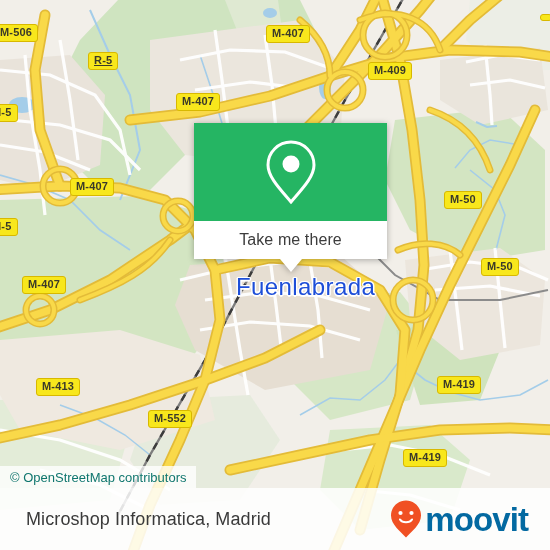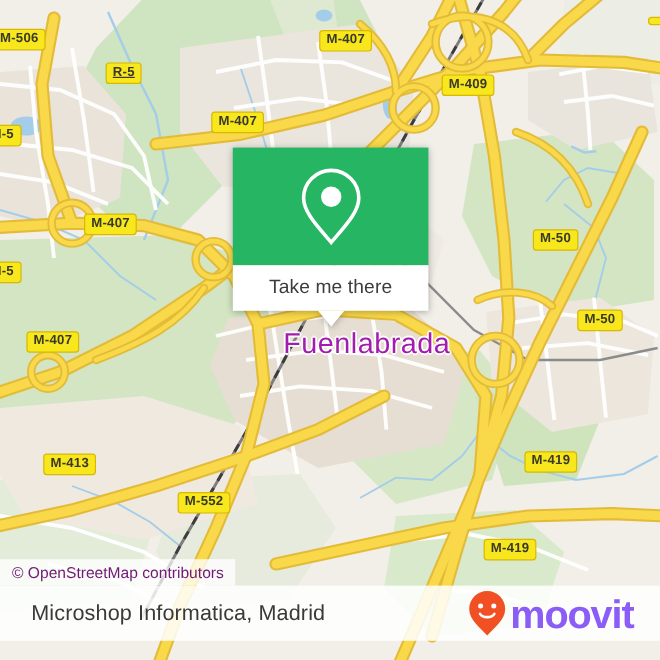--- a/index.html
+++ b/index.html
@@ -42,36 +42,36 @@
     line-height: 11px;
     white-space: nowrap;
     box-sizing: border-box;
   }
 
   
   .city-label {
     position: absolute;
     font-family: "Liberation Sans", sans-serif;
     font-size: 24px;
-    color: #a21caf;
+    color: #1d4ed8;
     letter-spacing: 0.4px;
     white-space: nowrap;
     text-shadow:
        1.5px 0 0 rgba(255,255,255,.85), -1.5px 0 0 rgba(255,255,255,.85),
        0 1.5px 0 rgba(255,255,255,.85), 0 -1.5px 0 rgba(255,255,255,.85),
        1px 1px 0 rgba(255,255,255,.85), -1px -1px 0 rgba(255,255,255,.85),
        1px -1px 0 rgba(255,255,255,.85), -1px 1px 0 rgba(255,255,255,.85);
   }
 
   
   .popup {
     position: absolute;
     left: 194px;
     top: 123px;
-    width: 163px;
+    width: 193px;
     filter: drop-shadow(0 1px 3px rgba(0,0,0,0.30));
   }
   .popup-top {
     background: #25b563;
     height: 98px;
     display: flex;
     align-items: center;
     justify-content: center;
   }
   .popup-pin { display: block; }
@@ -104,31 +104,31 @@
     position: absolute;
     left: 0;
     top: 466px;
     height: 22px;
     display: flex;
     align-items: center;
     padding: 0 9px 0 10px;
     background: rgba(255,255,255,0.78);
     font-family: "Liberation Sans", sans-serif;
     font-size: 13px;
-    color: #701a75;
+    color: #0f766e;
     white-space: nowrap;
   }
 
   
   .footer {
     position: absolute;
     left: 0;
     right: 0;
     top: 488px;
-    height: 46px;
+    height: 62px;
     background: rgba(255,255,255,0.86);
     display: flex;
     align-items: center;
     justify-content: space-between;
     padding: 0 22px 0 26px;
     box-sizing: border-box;
   }
   .footer-title {
     font-family: "Liberation Sans", sans-serif;
     font-size: 18px;
@@ -138,21 +138,21 @@
   }
   .brand {
     display: flex;
     align-items: center;
     gap: 3px;
   }
   .brand-word {
     font-family: "Liberation Sans", sans-serif;
     font-size: 33px;
     font-weight: bold;
-    color: #8b5cf6;
+    color: #0369a1;
     letter-spacing: -0.9px;
     line-height: 33px;
   }
 </style>
 </head>
 <body>
 
 <div id="app">
 
   <div class="map">

